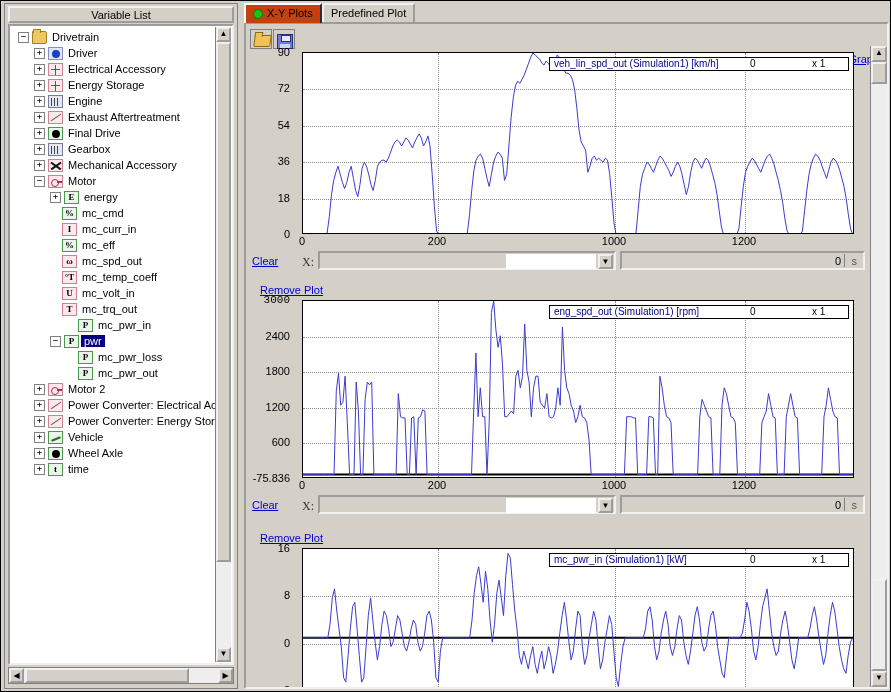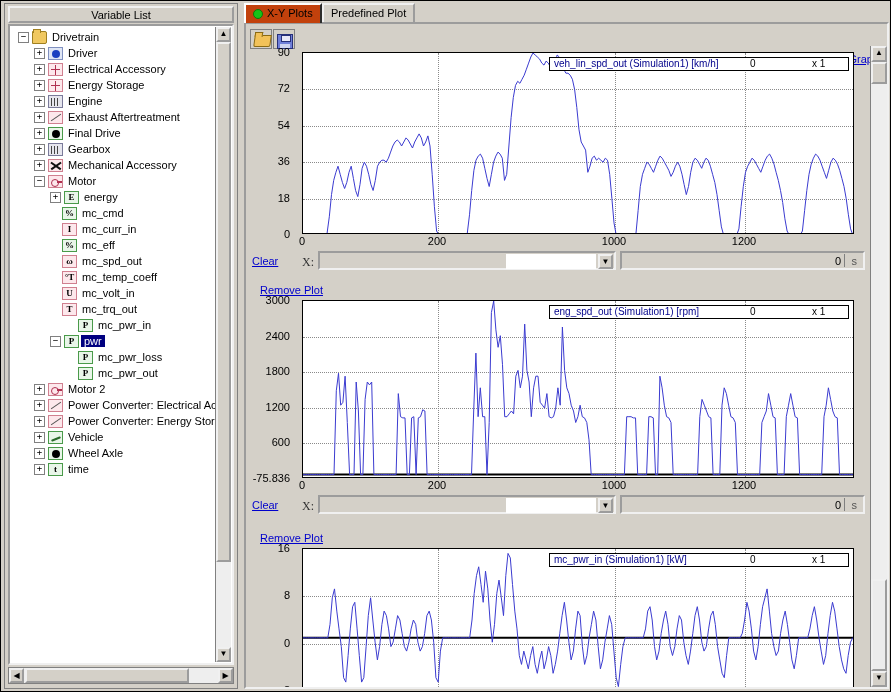--- a/index.html
+++ b/index.html
@@ -249,21 +249,21 @@
             </div>
           </div>
           <div class="chart-block" style="top: 276px; width: 628px; height: 224px;">
             <a class="removelnk lnk" style="top:-16px;">Remove Plot</a>
             <div class="ylabels" style="height:178px;">
               <div class="ytick" style="top:173px;">-75.836</div>
               <div class="ytick" style="top:137px;">600</div>
               <div class="ytick" style="top:102px;">1200</div>
               <div class="ytick" style="top:66px;">1800</div>
               <div class="ytick" style="top:31px;">2400</div>
-              <div class="ytick" style="top:-5px;">3000</div>
+              <div class="ytick" style="top:-5px;font-family:Liberation Mono, monospace;">3000</div>
             </div>
             <div class="plotbox" style="left:56px;top:0;width:552px;height:178px;">
               <div class="gridh" style="top:142px;"></div>
               <div class="gridh" style="top:107px;"></div>
               <div class="gridh" style="top:71px;"></div>
               <div class="gridh" style="top:36px;"></div>
               <div class="gridv" style="left:135px;"></div>
               <div class="gridv" style="left:312px;"></div>
               <div class="gridv" style="left:442px;"></div>
               <svg width="552" height="178" viewBox="0 0 552 178" style="position:absolute;left:0;top:0;">

